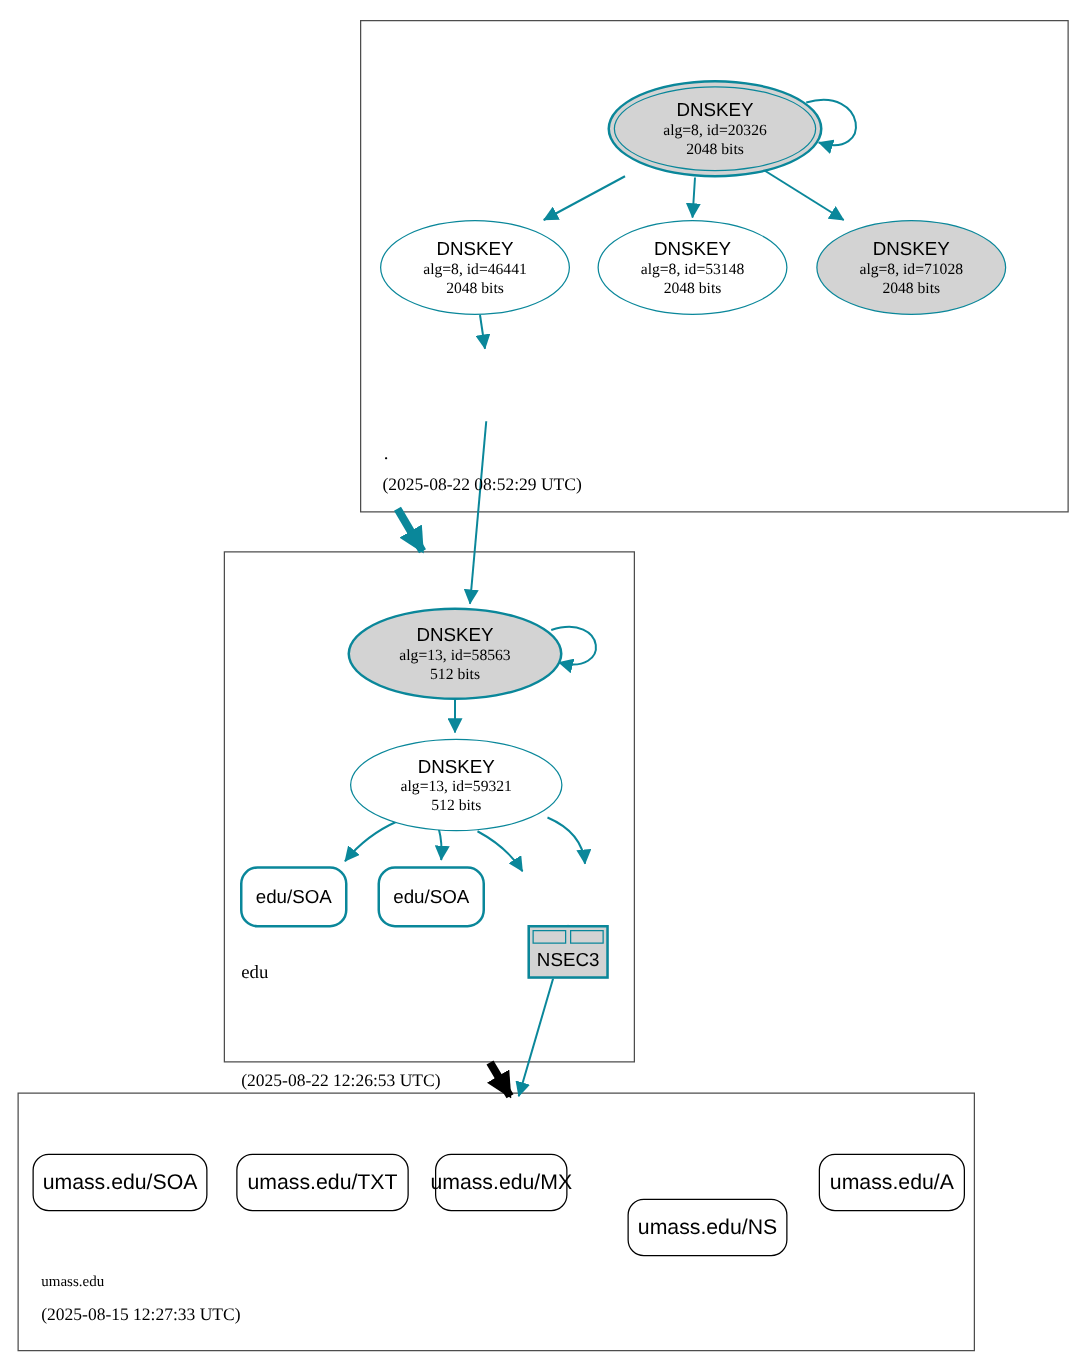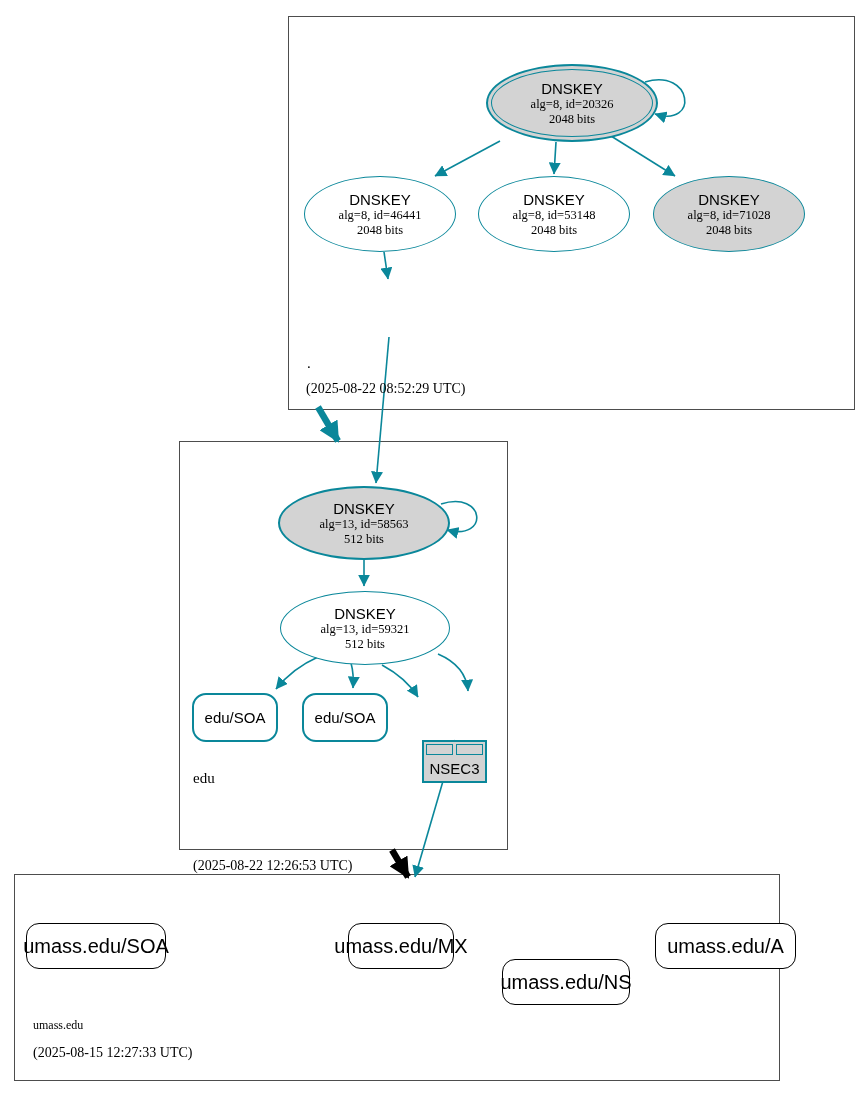--- a/index.html
+++ b/index.html
@@ -20,21 +20,21 @@
 
   
   .ellipse{position:absolute;border-radius:50%;display:flex;flex-direction:column;align-items:center;justify-content:center;text-align:center;line-height:1.2;z-index:3;box-sizing:border-box;background:var(--white);border:1.6px solid var(--secure);}
   .ellipse.gray{background:var(--node-fill);}
   .ellipse.ksk{border-width:2.2px;}
   .ellipse.ring::after{content:"";position:absolute;inset:3px;border:1.6px solid var(--secure);border-radius:50%;pointer-events:none;}
   .node-title{font:15px "Liberation Sans",sans-serif;color:var(--text);}
   .node-detail{font:12.5px "Liberation Serif",serif;color:var(--text);}
 
   .rrset{position:absolute;border:2px solid var(--secure);border-radius:14px;background:var(--white);display:flex;align-items:center;justify-content:center;font:15px "Liberation Sans",sans-serif;color:var(--text);z-index:3;box-sizing:border-box;}
-  .rrset.black{border:1.7px solid var(--insecure);border-radius:13px;font-size:20px;justify-content:center;}
+  .rrset.black{border:1.7px solid var(--insecure);border-radius:13px;font-size:17px;justify-content:center;}
 
   .nsec3{position:absolute;background:var(--node-fill);border:2.6px solid var(--secure);z-index:3;box-sizing:border-box;display:flex;flex-direction:column;}
   .nsec3-cells{display:flex;gap:3px;margin:2px 2px 0 2px;height:11px;}
   .nsec3-cell{flex:1;border:1.8px solid var(--secure);background:var(--node-fill);box-sizing:border-box;}
   .nsec3-label{flex:1;display:flex;align-items:center;justify-content:center;font:15px "Liberation Sans",sans-serif;color:var(--text);}
 </style>
 </head>
 <body>
 
 <div id="canvas">
@@ -129,26 +129,29 @@
     </div>
     <div class="nsec3-label">NSEC3</div>
   </div>
 
   <div class="zone-name" style="left:193px;top:770px;">edu</div>
   <div class="zone-ts" style="left:193px;top:818px;margin-top:40px;">(2025-08-22 12:26:53 UTC)</div>
 
   <div class="rrset black" style="left:26px;top:923px;width:140px;height:46px;">
     <span>umass.edu/SOA</span>
   </div>
+  <div class="rrset black" style="left:189px;top:923px;width:138px;height:46px;">
+    <span>umass.edu/TXT</span>
+  </div>
   <div class="rrset black" style="left:348px;top:923px;width:106px;height:46px;">
     <span>umass.edu/MX</span>
   </div>
   <div class="rrset black" style="left:502px;top:923px;width:128px;height:46px;margin-top:36px;">
     <span>umass.edu/NS</span>
   </div>
-  <div class="rrset black" style="left:655px;top:923px;width:141px;height:46px;">
+  <div class="rrset black" style="left:655px;top:923px;width:117px;height:46px;">
     <span>umass.edu/A</span>
   </div>
 
   <div class="zone-name" style="left:33px;top:1018px;font-size:12px;">umass.edu</div>
   <div class="zone-ts" style="left:33px;top:1045px;">(2025-08-15 12:27:33 UTC)</div>
 
 </div>
 
 </body></html>

